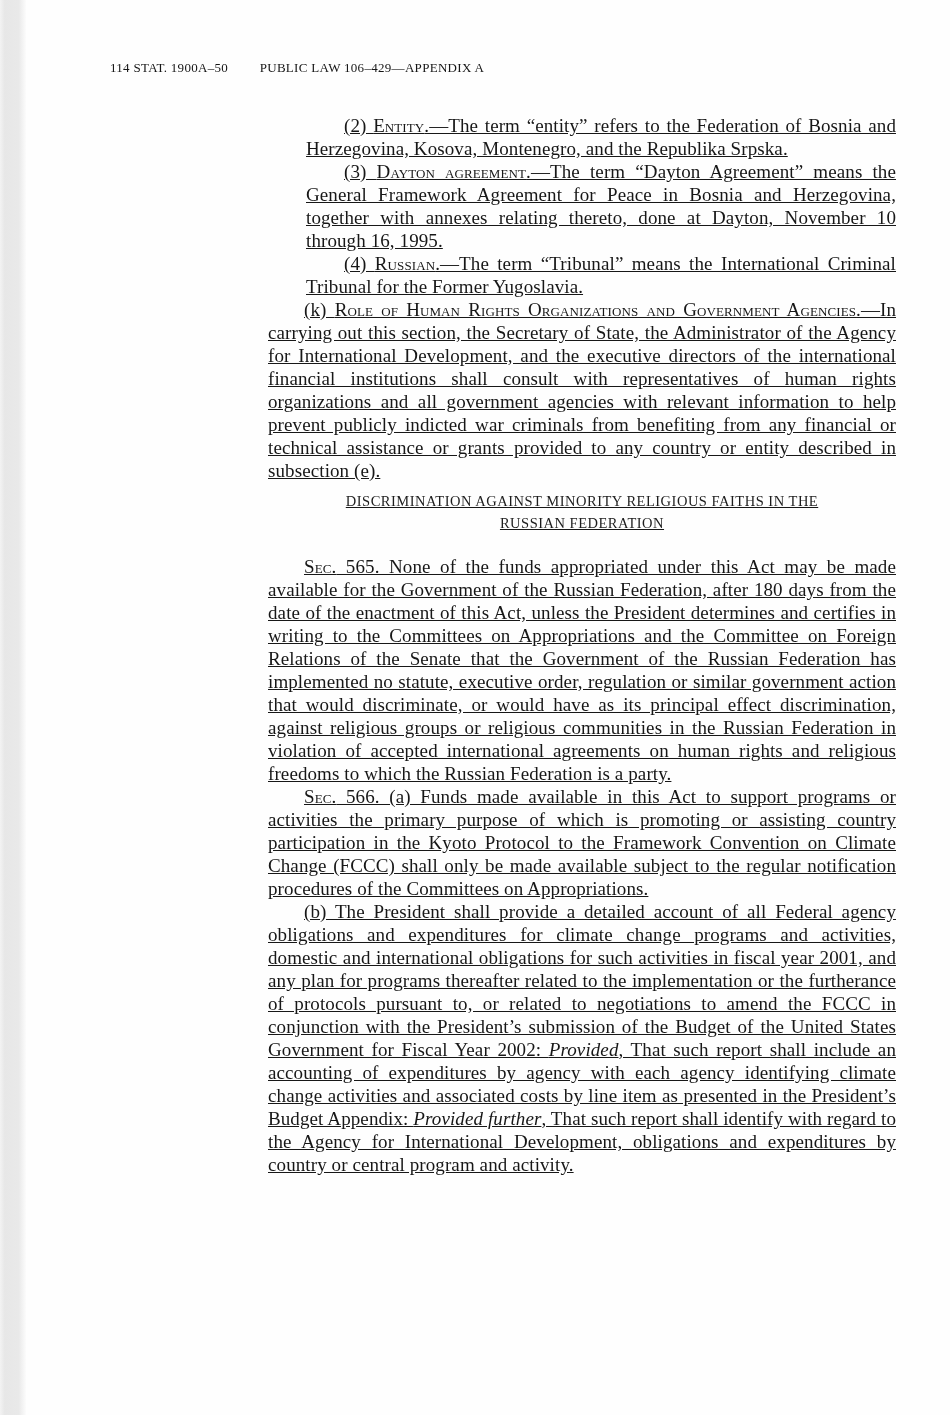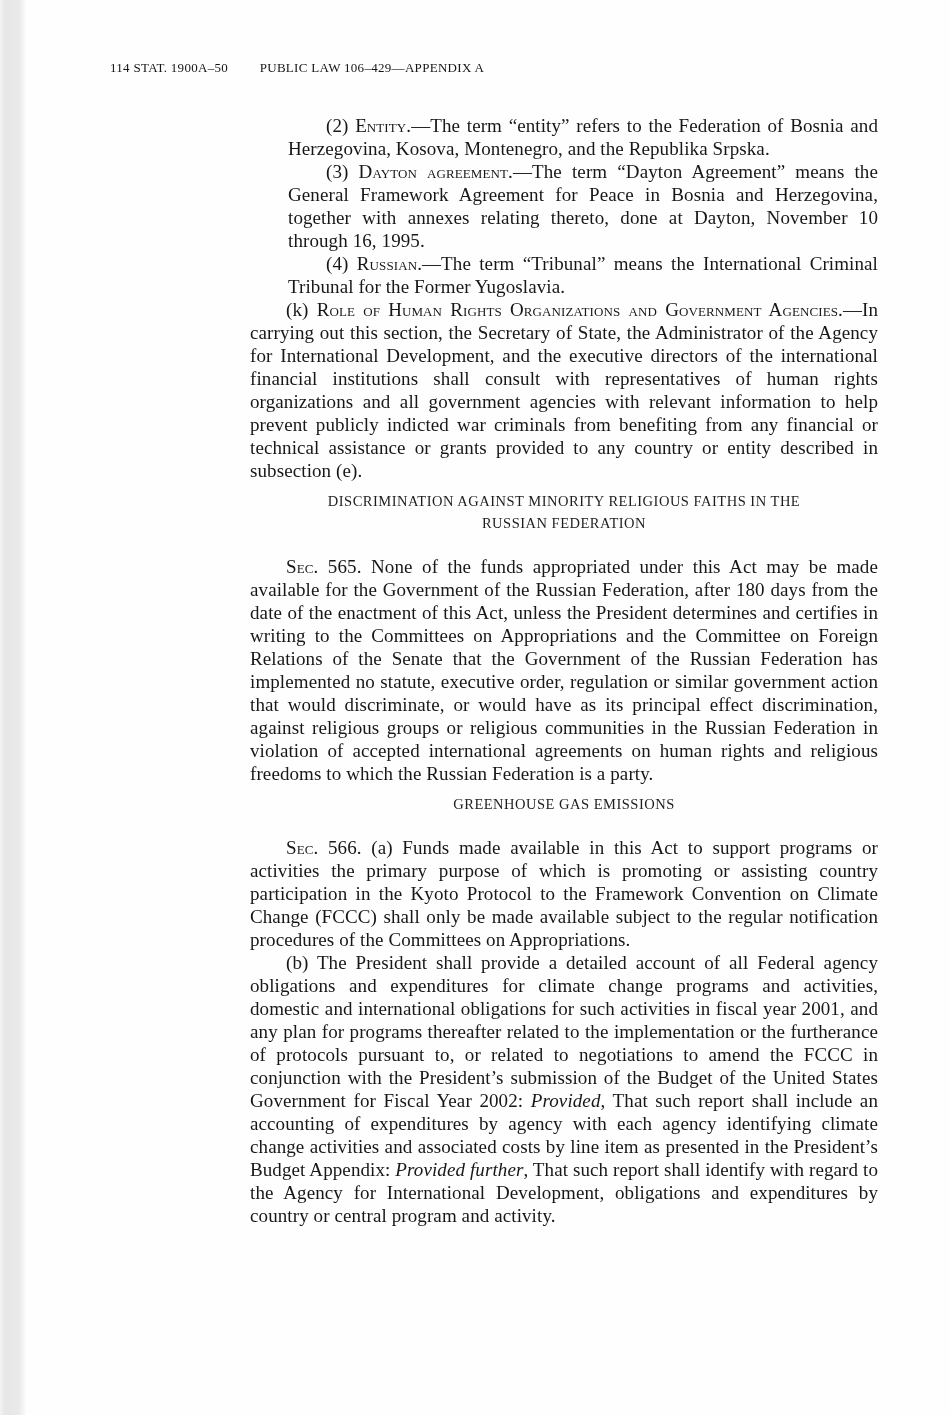--- a/index.html
+++ b/index.html
@@ -31,28 +31,29 @@
     font-size: 13px;
     letter-spacing: 0.3px;
     white-space: nowrap;
     color: #151515;
   }
   .running-header .law {
     margin-left: 28px;
   }
   .doc-body {
     position: absolute;
-    left: 250px;
+    left: 268px;
     top: 114px;
     width: 628px;
     font-size: 19px;
     line-height: 23px;
     text-align: justify;
     letter-spacing: 0.1px;
     color: #171717;
+    text-decoration: underline;
   }
   .doc-body .item {
     margin-left: 38px;
     text-indent: 38px;
   }
   .doc-body .para {
     margin-left: 0;
     text-indent: 36px;
   }
   .doc-body .heading {
@@ -80,17 +81,16 @@
   </div>
 
   <div class="doc-body">
       <div class="item"><span>(2) </span><span class="sc">Entity</span><span>.—The term “entity” refers to the Federation of Bosnia and Herzegovina, Kosova, Montenegro, and the Republika Srpska.</span></div>
       <div class="item"><span>(3) </span><span class="sc">Dayton agreement</span><span>.—The term “Dayton Agreement” means the General Framework Agreement for Peace in Bosnia and Herzegovina, together with annexes relating thereto, done at Dayton, November 10 through 16, 1995.</span></div>
       <div class="item"><span>(4) </span><span class="sc">Russian</span><span>.—The term “Tribunal” means the International Criminal Tribunal for the Former Yugoslavia.</span></div>
       <div class="para"><span>(k) </span><span class="sc">Role of Human Rights Organizations and Government Agencies</span><span>.—In carrying out this section, the Secretary of State, the Administrator of the Agency for International Development, and the executive directors of the international financial institutions shall consult with representatives of human rights organizations and all government agencies with relevant information to help prevent publicly indicted war criminals from benefiting from any financial or technical assistance or grants provided to any country or entity described in subsection (e).</span></div>
       <div class="heading">DISCRIMINATION AGAINST MINORITY RELIGIOUS FAITHS IN THE
 RUSSIAN FEDERATION</div>
       <div class="para"><span class="sc">Sec.</span><span> 565. None of the funds appropriated under this Act may be made available for the Government of the Russian Federation, after 180 days from the date of the enactment of this Act, unless the President determines and certifies in writing to the Committees on Appropriations and the Committee on Foreign Relations of the Senate that the Government of the Russian Federation has implemented no statute, executive order, regulation or similar government action that would discriminate, or would have as its principal effect discrimination, against religious groups or religious communities in the Russian Federation in violation of accepted international agreements on human rights and religious freedoms to which the Russian Federation is a party.</span></div>
-      <div class="heading">GREENHOUSE GAS EMISSIONS</div>
       <div class="para"><span class="sc">Sec.</span><span> 566. (a) Funds made available in this Act to support programs or activities the primary purpose of which is promoting or assisting country participation in the Kyoto Protocol to the Framework Convention on Climate Change (FCCC) shall only be made available subject to the regular notification procedures of the Committees on Appropriations.</span></div>
       <div class="para"><span>(b) The President shall provide a detailed account of all Federal agency obligations and expenditures for climate change programs and activities, domestic and international obligations for such activities in fiscal year 2001, and any plan for programs thereafter related to the implementation or the furtherance of protocols pursuant to, or related to negotiations to amend the FCCC in conjunction with the President’s submission of the Budget of the United States Government for Fiscal Year 2002: </span><span class="italic">Provided</span><span>, That such report shall include an accounting of expenditures by agency with each agency identifying climate change activities and associated costs by line item as presented in the President’s Budget Appendix: </span><span class="italic">Provided further</span><span>, That such report shall identify with regard to the Agency for International Development, obligations and expenditures by country or central program and activity.</span></div>
     </div>
 </div>
 
 </body></html>

